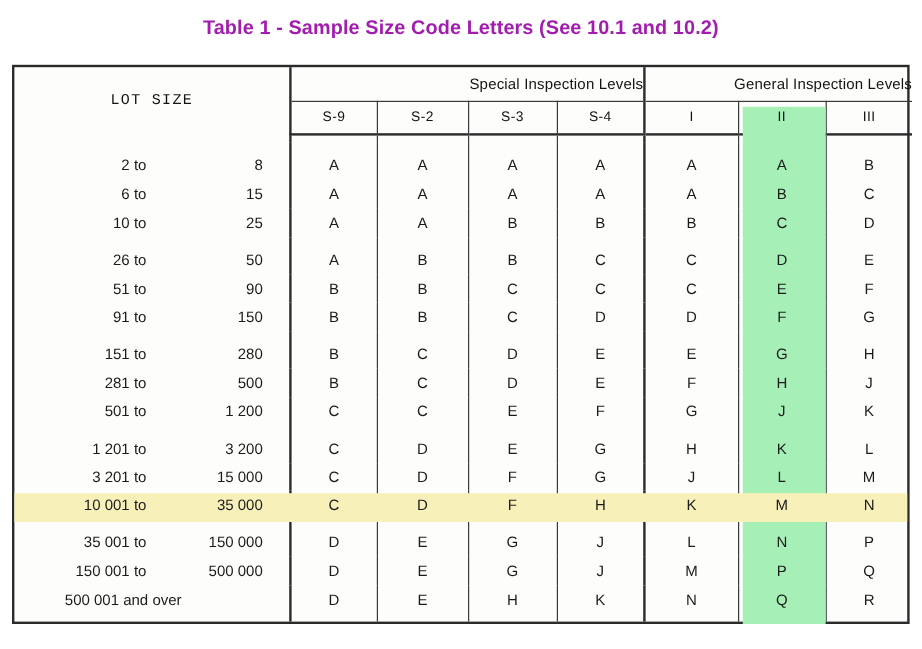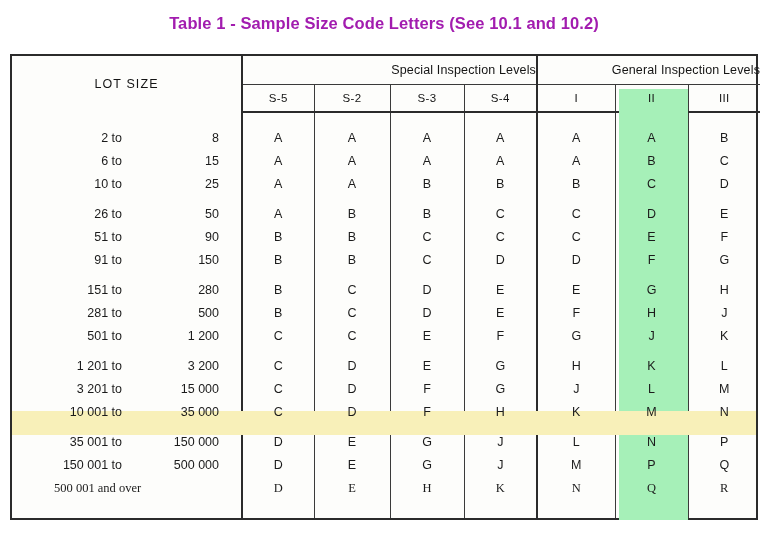--- a/index.html
+++ b/index.html
@@ -78,29 +78,30 @@
     height: 26px;
     color: #141414;
     letter-spacing: 0.3px;
   }
   .hdr-lot {
     text-align: center;
     font-weight: bold;
     font-size: 12.5px;
     letter-spacing: 1.1px;
     color: #141414;
+    font-family: Liberation Mono, monospace;
   }
   .hdr-row-bottom td, .hdr-row-bottom th {
     border-bottom: 2px solid #2b2b2b;
   }
 
   
   .drow td { height: 23px; font-size: 12.5px; }
   .drow.grp-start td { padding-top: 7px; }
-  .drow.last-row td { padding-bottom: 18px; font-family: Liberation Serif, serif; }
+  .drow.last-row td { padding-bottom: 6px; }
 
   .lot-from {
     text-align: right;
     padding-right: 8px !important;
     font-size: 12.5px;
     color: #1b1b1b;
     white-space: nowrap;
   }
   .lot-to {
     text-align: right;
@@ -155,21 +156,21 @@
         <col style="width: 73px;">
         <col style="width: 72px;">
       </colgroup>
     <thead>
       <tr>
         <th class="hdr-lot" rowspan="2" colspan="2">LOT SIZE</th>
         <th class="hdr-group vsep-l" colspan="4">Special Inspection Levels</th>
         <th class="hdr-group vsep-l" colspan="3">General Inspection Levels</th>
       </tr>
       <tr class="hdr-row-bottom">
-        <th class="hdr-sub vsep-l">S-5</th>
+        <th class="hdr-sub vsep-l">S-9</th>
         <th class="hdr-sub vsep-thin-l">S-2</th>
         <th class="hdr-sub vsep-thin-l">S-3</th>
         <th class="hdr-sub vsep-thin-l">S-4</th>
         <th class="hdr-sub vsep-l">I</th>
         <th class="hdr-sub vsep-thin-l">II</th>
         <th class="hdr-sub vsep-thin-l">III</th>
       </tr>
     </thead>
     <tbody id="tbody">
         <tr class="pad-top">

